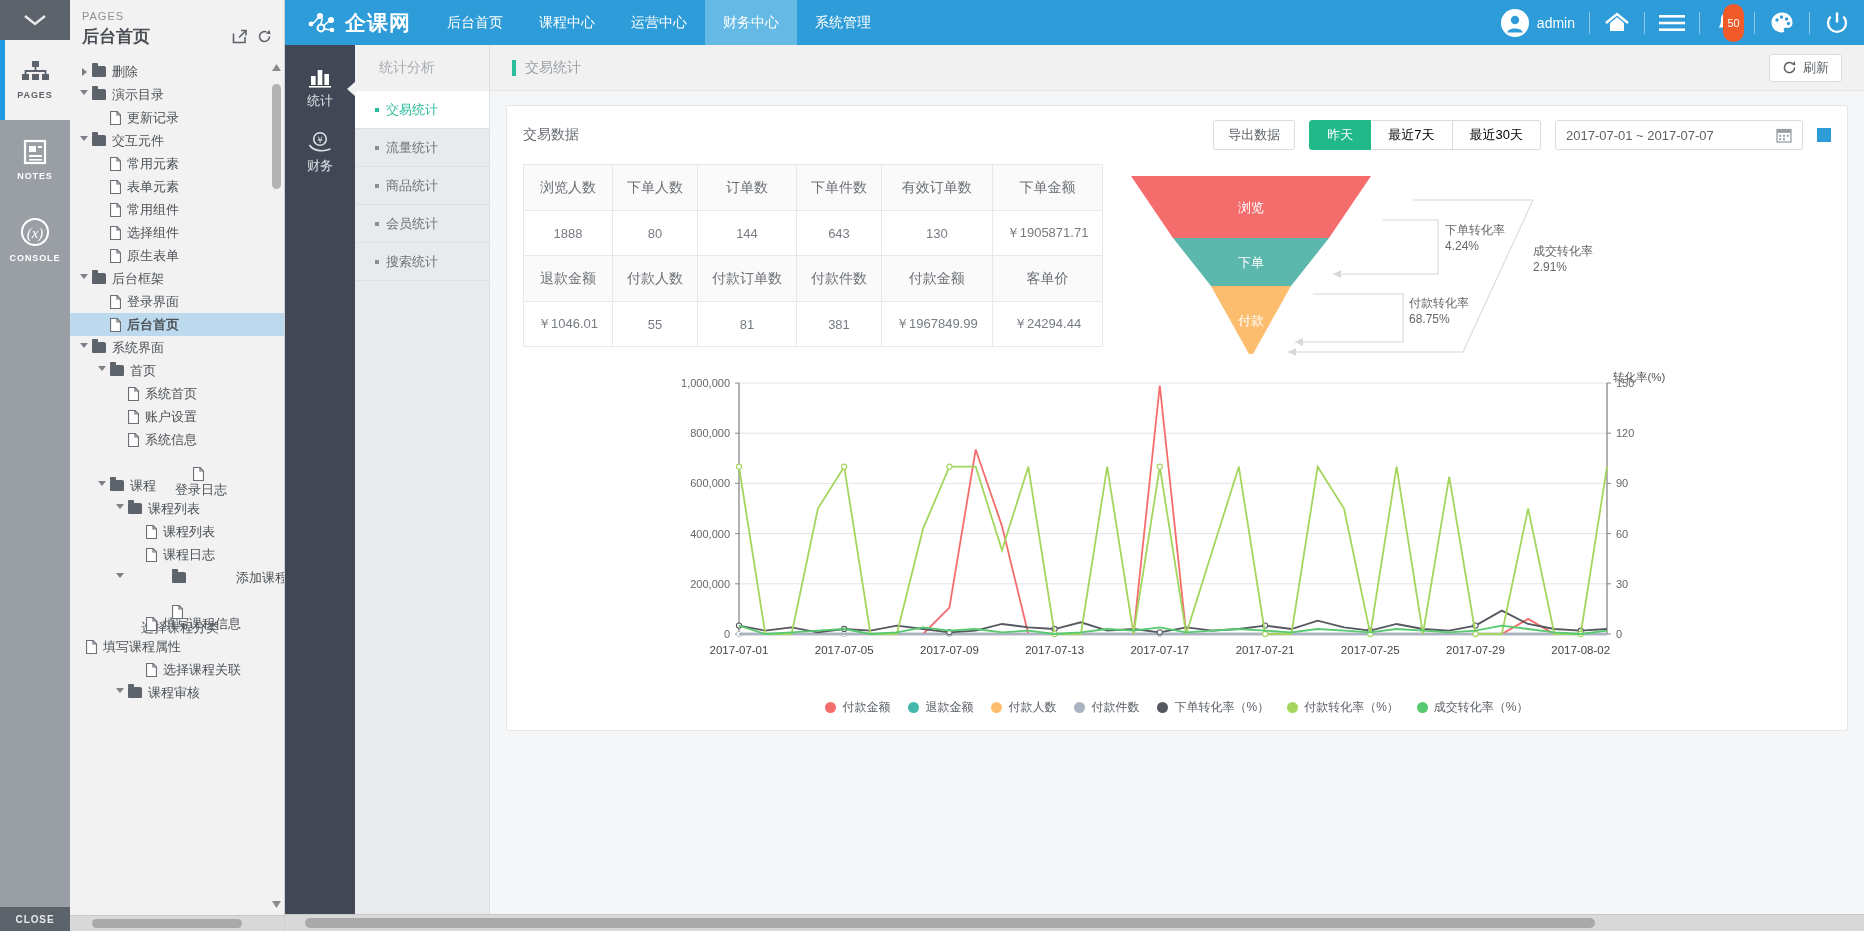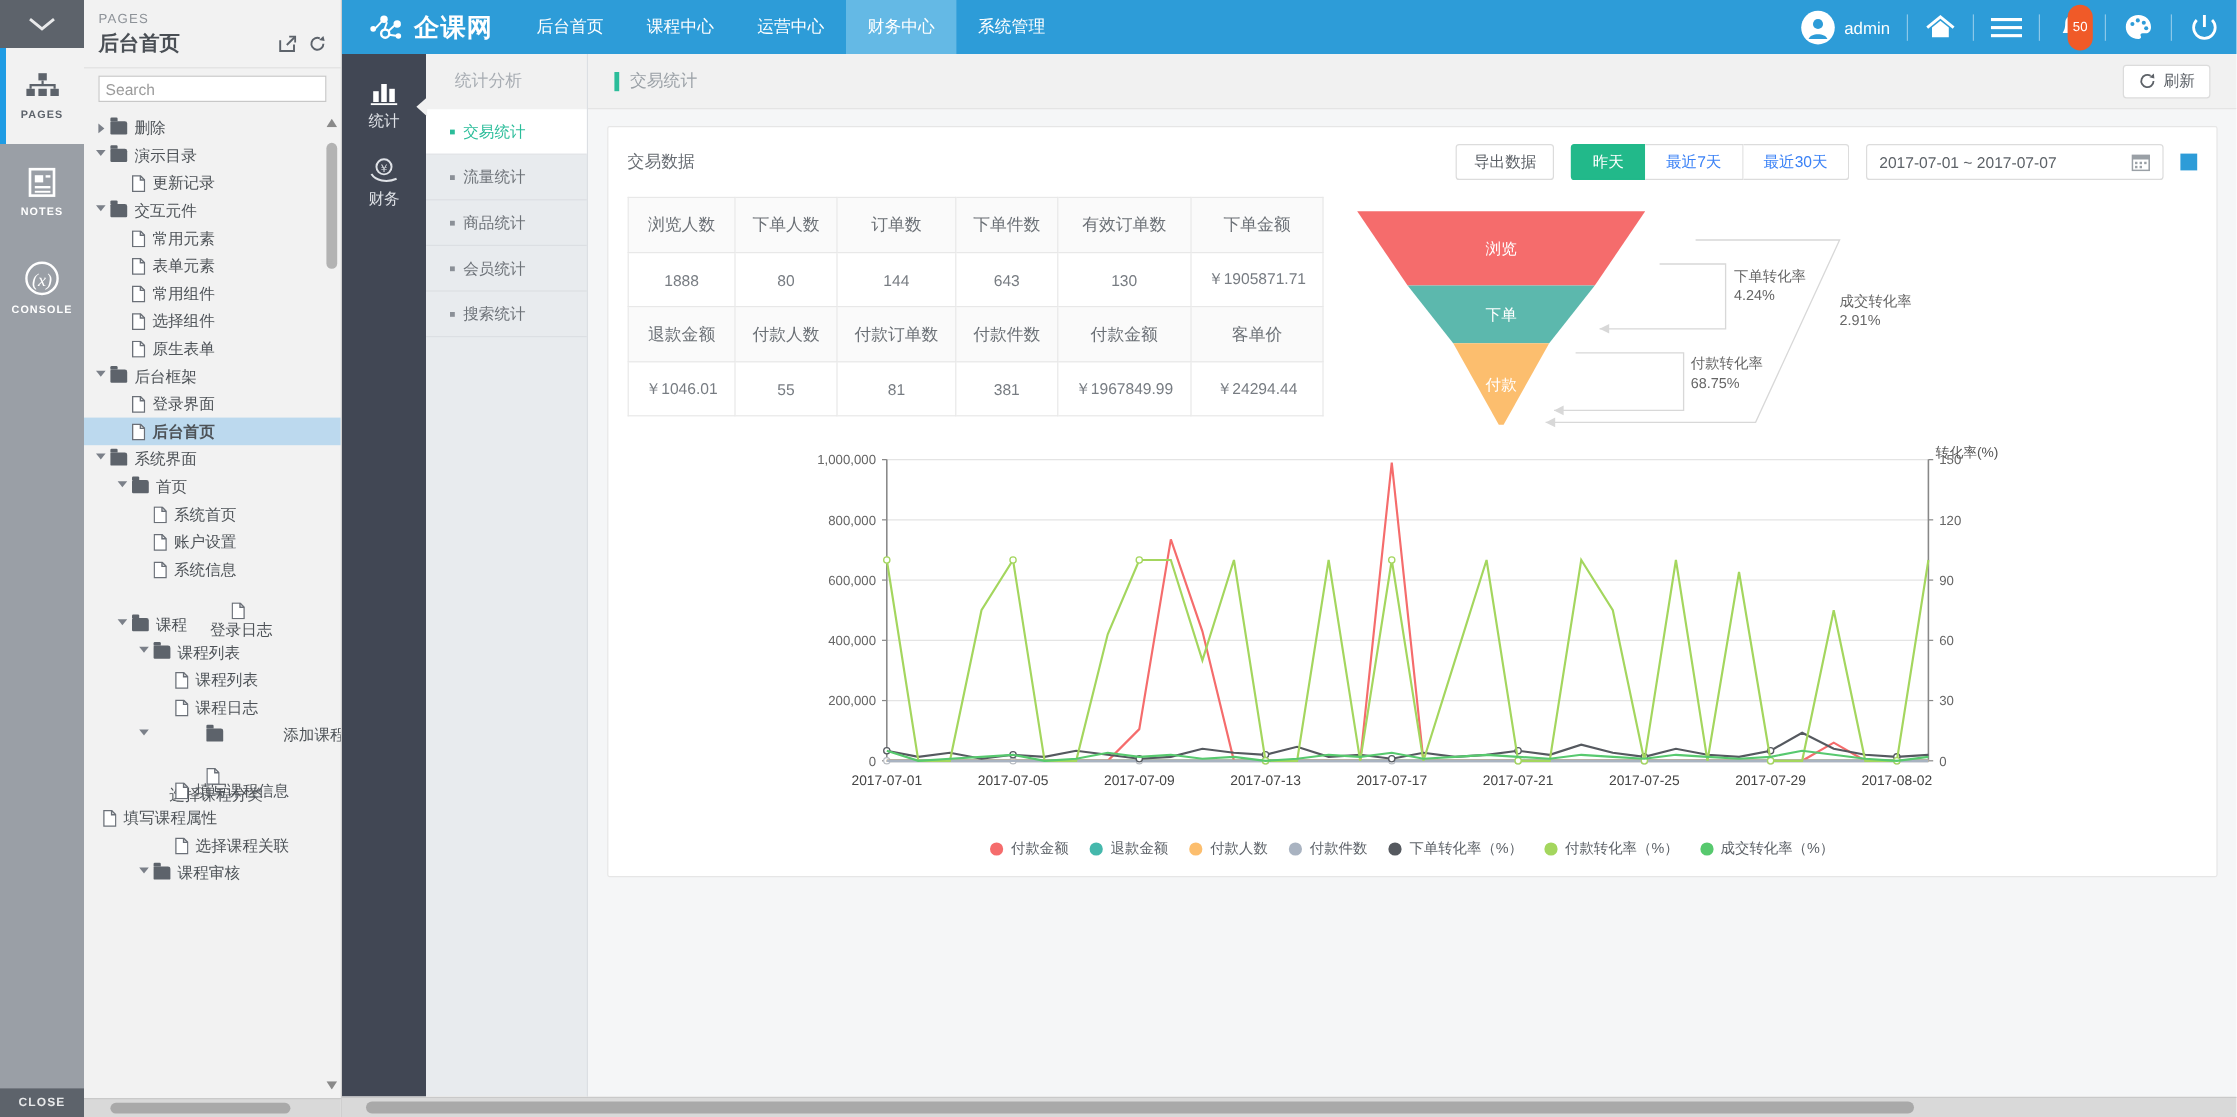--- a/index.html
+++ b/index.html
@@ -173,21 +173,21 @@
   .card-top { display: flex; align-items: center; padding: 14px 16px; justify-content: space-between; }
   .card-top-title { color: #676c72; font-size: 14px; }
   .card-top-actions { display: flex; align-items: center; gap: 14px; }
   .btn-plain {
     height: 30px; border: 1px solid #dcdcdc; background: #fff; border-radius: 3px;
     padding: 0 14px; display: flex; align-items: center; color: #5d6268; font-size: 13px;
   }
   .seg { display: flex; }
   .seg > div {
     height: 30px; border: 1px solid #dcdcdc; border-left: none; background: #fff;
-    padding: 0 17px; display: flex; align-items: center; color: #3b82f6; font-size: 13px;
+    padding: 0 17px; display: flex; align-items: center; color: #000000; font-size: 13px;
   }
   .seg > div:first-child { border-left: 1px solid #dcdcdc; border-radius: 3px 0 0 3px; }
   .seg > div:last-child { border-radius: 0 3px 3px 0; }
   .seg > div.on { background: #22b98a; border-color: #22b98a; color: #fff; }
   .daterange {
     height: 30px; border: 1px solid #dcdcdc; background: #fff; border-radius: 3px;
     padding: 0 10px; display: flex; align-items: center; gap: 29px; color: #5d6268; font-size: 13px;
     min-width: 248px; justify-content: space-between;
   }
   .grid-toggle { width: 14px; height: 14px; background: #2d9cd8; }
@@ -286,23 +286,20 @@
           <span>
             <svg width="15" height="15" viewBox="0 0 15 15">
               <path d="M12.5 7.5 A5 5 0 1 1 9.5 2.9" fill="none" stroke="#5d636b" stroke-width="1.6"></path>
               <polygon points="12.5,1 13.6,5.2 8.9,4.4" fill="#5d636b"></polygon>
             </svg>
           </span>
         </div>
       </div>
     </div>
 
-    <div class="pages-search-wrap">
-      <input class="pages-search" type="text" placeholder="Search" style="">
-    </div>
 
     <div class="tree">
       <div id="tree-rows">
           <div class="tree-row" style="padding-left: 6px;">
             <span class="tw">
               <span class="tri"></span>
             </span>
             <span class="ico-folder"></span>
             <span class="tree-lbl">删除</span>
           </div>

